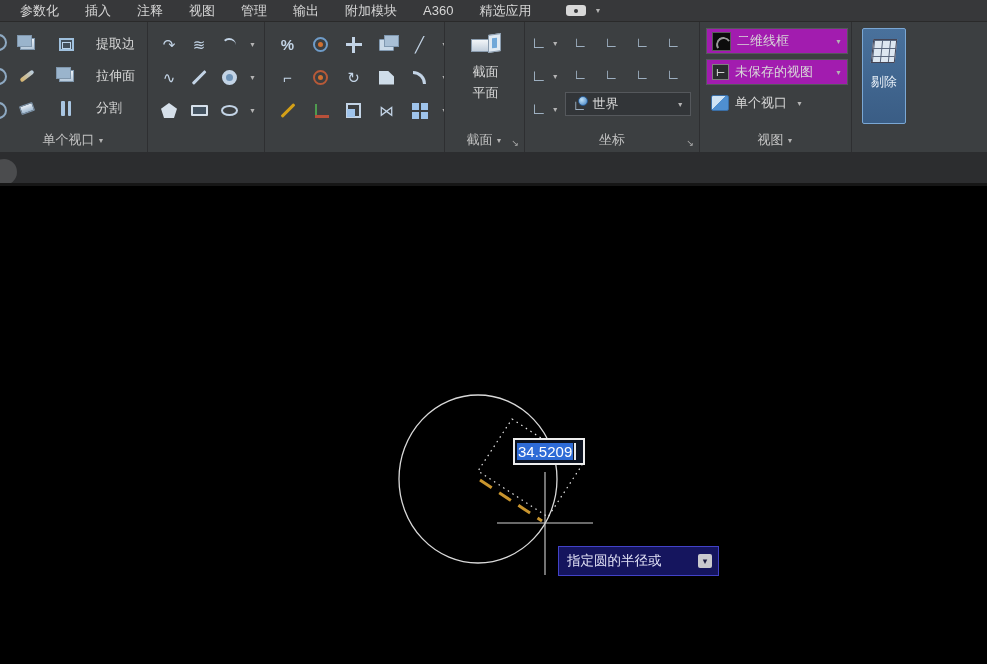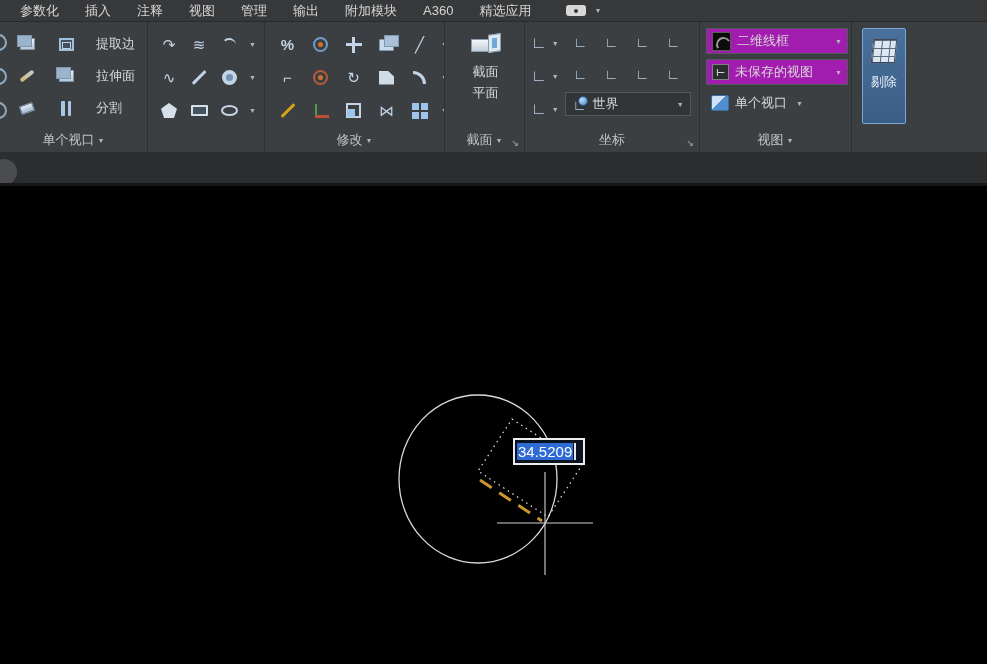--- a/index.html
+++ b/index.html
@@ -258,24 +258,20 @@
           <span class="ic">
               <i class="nested"></i>
             </span>
           <span class="ic">⋈</span>
           <span class="ic">
               <i class="arrayic"></i>
             </span>
           <span class="dd">▼</span>
         </div>
       </div>
-      <div class="p-label">
-        <span>修改</span>
-        <span class="dd">▼</span>
-      </div>
     </div>
 
     <div class="panel" style="width:80px">
       <div class="p-body">
         <div class="bigbtn">
           <span class="secic">
               <i class="slab"></i>
               <i class="pane"></i>
             </span>
           <span>截面</span>
@@ -390,15 +386,19 @@
         <line x1="497" y1="337" x2="593" y2="337"></line>
         <line x1="545" y1="286" x2="545" y2="389"></line>
       </g>
     </svg>
 
     <div class="dyn-input">
       <span class="sel">34.5209</span>
       <span class="caret"></span>
     </div>
 
+    <div class="prompt-tip">
+      <span>指定圆的半径或</span>
+      <span class="tip-ic">▾</span>
+    </div>
   </div>
 
 </div>
 
 </body></html>

